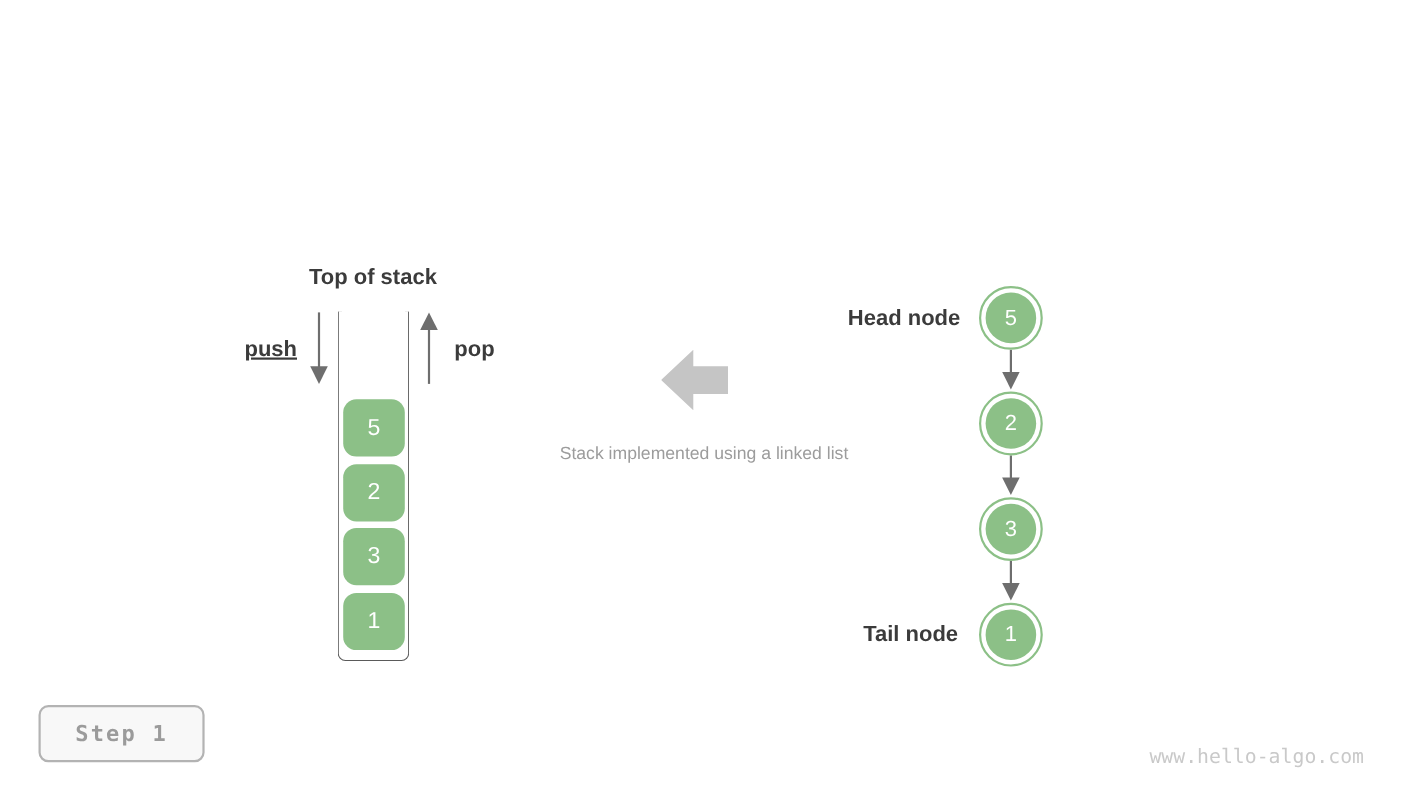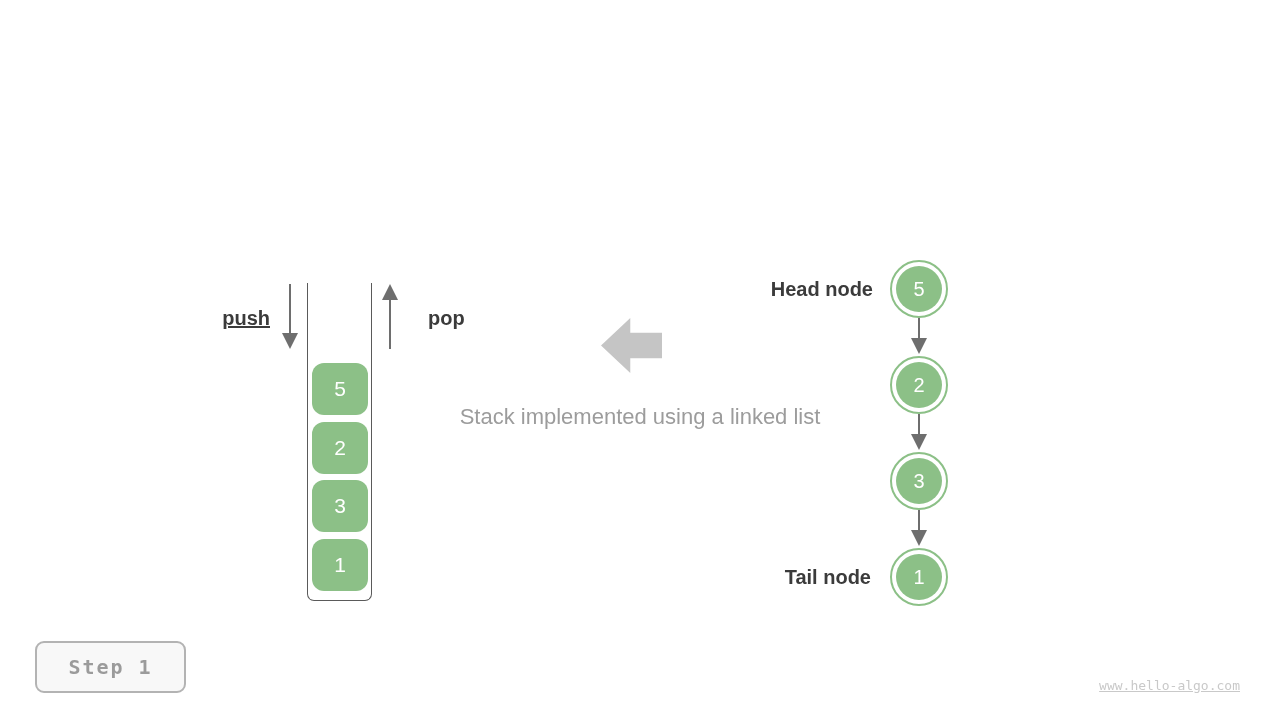--- a/index.html
+++ b/index.html
@@ -35,32 +35,32 @@
     width:46px;height:46px;border-radius:50%;
     background:#8cc087;color:#ffffff;font-size:20px;
     display:flex;align-items:center;justify-content:center;
   }
   .block-arrow{
     left:601px;top:318px;width:61px;height:55px;background:#c5c5c5;
     clip-path:polygon(0% 50%,48% 0%,48% 27%,100% 27%,100% 73%,48% 73%,48% 100%);
   }
   .caption{
     left:390px;top:404px;width:500px;text-align:center;
-    color:#9c9c9c;font-size:22px;
+    color:#9c9c9c;font-size:16px;
   }
   .step-badge{
     left:35px;top:641px;width:151px;height:52px;
     border:2px solid #b3b3b3;border-radius:9px;background:#f8f8f8;
     display:flex;align-items:center;justify-content:center;
     font-family:"DejaVu Sans Mono", monospace;font-weight:bold;
     font-size:20px;color:#9b9b9b;letter-spacing:2px;box-sizing:border-box;
   }
   .watermark{
     right:40px;top:678px;font-family:"DejaVu Sans Mono", monospace;
-    font-size:13px;color:#c9c9c9;text-decoration:underline;
+    font-size:18px;color:#c9c9c9;
   }
   svg.layer{position:absolute;left:0;top:0;width:1280px;height:720px;pointer-events:none;}
 </style>
 </head>
 <body>
 
 <div id="canvas">
 
   <svg class="layer">
     <defs>
@@ -71,24 +71,25 @@
 
     <line x1="290" y1="284" x2="290" y2="343" stroke="#6e6e6e" stroke-width="2" marker-end="url(#ah)"></line>
 
     <line x1="390" y1="349" x2="390" y2="290" stroke="#6e6e6e" stroke-width="2" marker-end="url(#ah)"></line>
 
     <line x1="919" y1="318" x2="919" y2="348" stroke="#6e6e6e" stroke-width="2" marker-end="url(#ah)"></line>
     <line x1="919" y1="414" x2="919" y2="444" stroke="#6e6e6e" stroke-width="2" marker-end="url(#ah)"></line>
     <line x1="919" y1="510" x2="919" y2="540" stroke="#6e6e6e" stroke-width="2" marker-end="url(#ah)"></line>
   </svg>
 
+  <div class="abs lbl center" style="left:239px;top:240px;width:200px;">Top of stack</div>
 
   <div class="abs lbl right" style="left:120px;top:306px;width:150px;text-decoration:underline;">push</div>
 
-  <div class="abs lbl" style="left:428px;top:306px;width:120px;">pop</div>
+  <div class="abs lbl" style="left:413px;top:306px;width:120px;">pop</div>
 
   <div class="abs stack-container"></div>
 
   <div class="abs stack-box" style="top:363px;">5</div>
   <div class="abs stack-box" style="top:422px;">2</div>
   <div class="abs stack-box" style="top:480px;">3</div>
   <div class="abs stack-box" style="top:539px;">1</div>
 
 
   <div class="abs block-arrow"></div>

